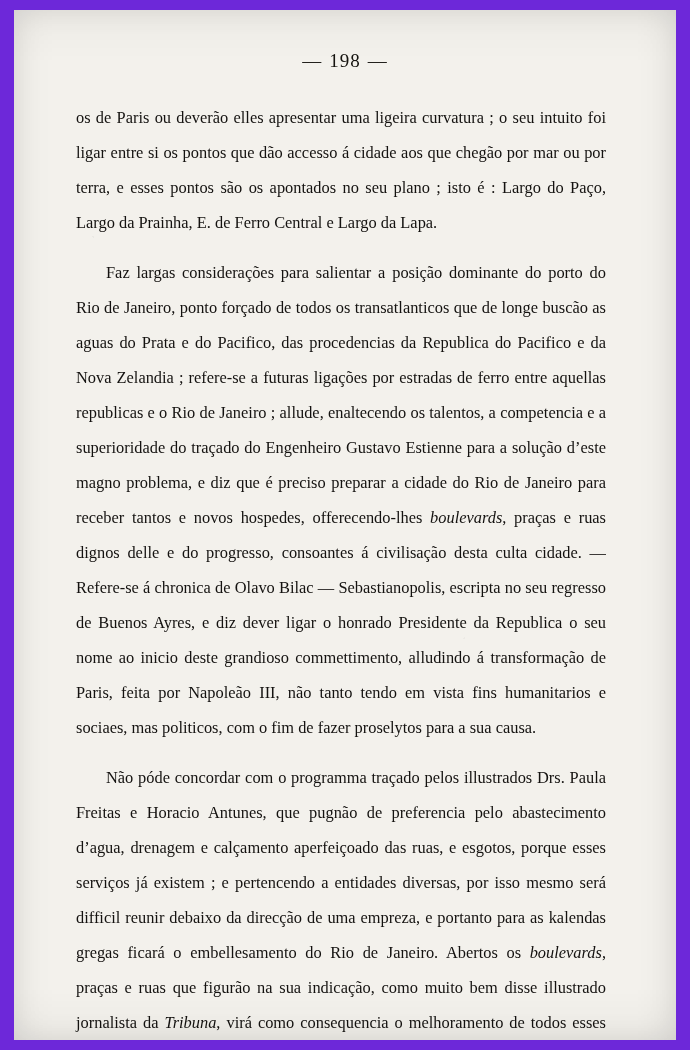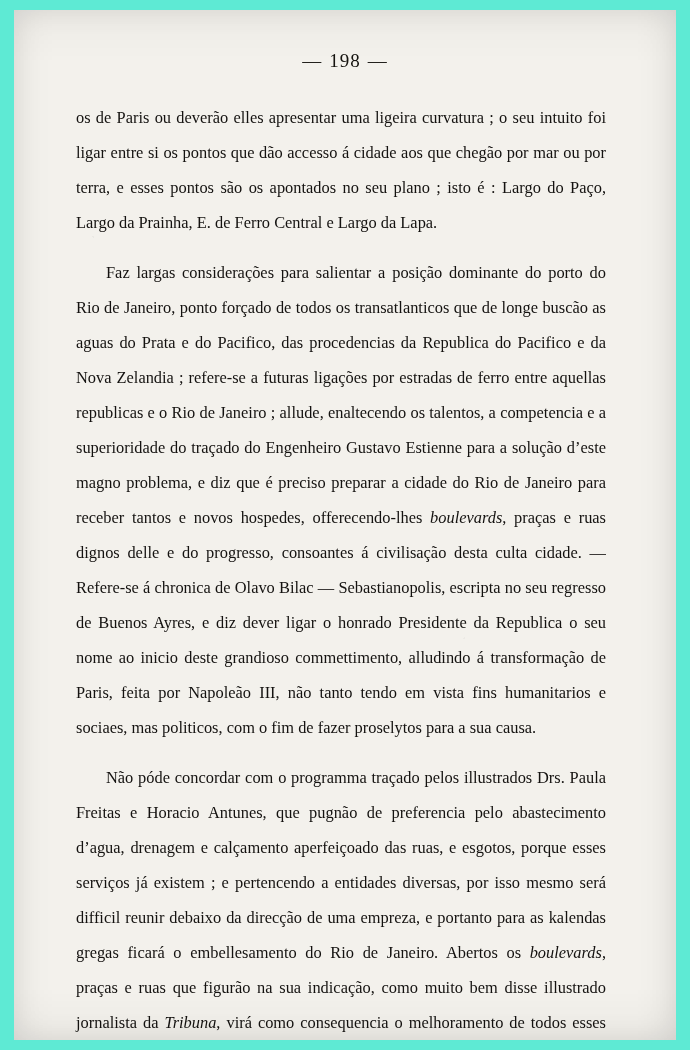--- a/index.html
+++ b/index.html
@@ -10,21 +10,21 @@
   body {
     width: 690px;
     height: 1050px;
     overflow: hidden;
     font-family: "Liberation Serif", serif;
   }
   #page {
     position: relative;
     width: 690px;
     height: 1050px;
-    background: #5eead4;
+    background: #6d28d9;
   }
   .paper {
     position: absolute;
     left: 14px;
     top: 10px;
     width: 662px;
     height: 1030px;
     background: #f3f1ec;
     background-image:
       radial-gradient(circle at 12% 22%, rgba(0,0,0,0.035) 0 1px, transparent 1px),

